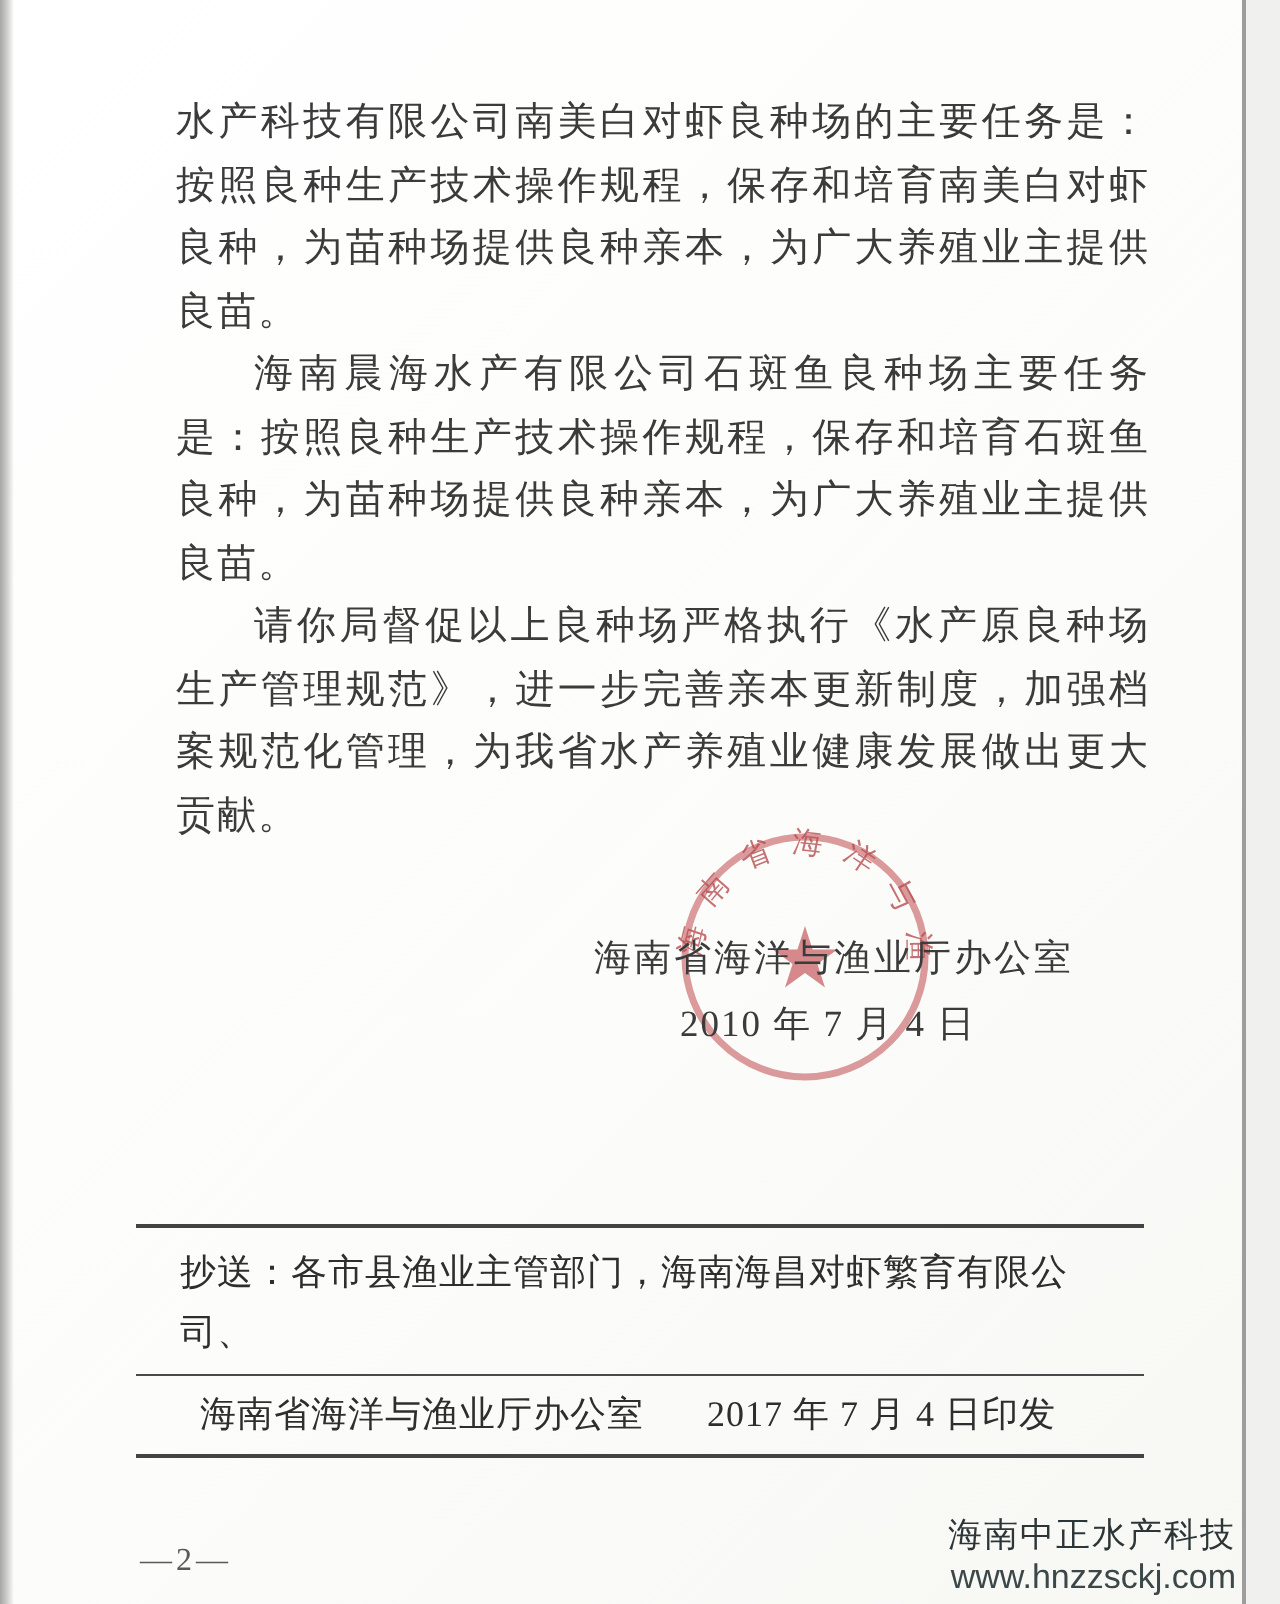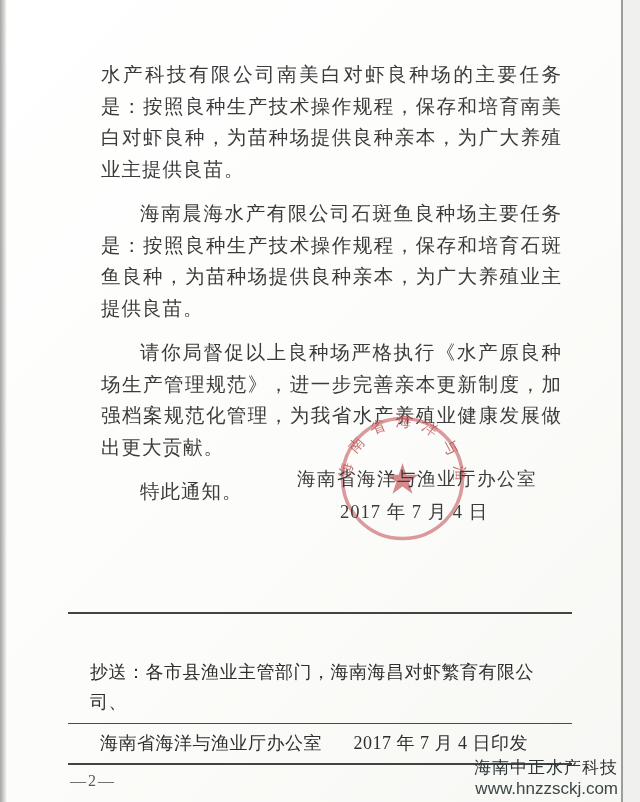--- a/index.html
+++ b/index.html
@@ -21,21 +21,21 @@
     position:absolute;left:621px;top:0;bottom:0;width:2px;background:#9d9d9b;
   }
   .scan-margin-right{
     position:absolute;left:623px;right:0;top:0;bottom:0;background:#f0f0ee;
   }
   .doc-body{
     position:absolute;left:88px;top:46px;width:487px;
     font-size:19.5px;line-height:31.5px;letter-spacing:1px;
     text-align:justify;color:#3b3b3b;
   }
-  .doc-body p{margin:13px;}
+  .doc-body p{margin:0;}
   .doc-body p.indent{text-indent:2em;}
   .issuer-line{
     position:absolute;left:297px;top:466px;
     font-size:18.5px;letter-spacing:1.5px;color:#3b3b3b;white-space:nowrap;
   }
   .issue-date-line{
     position:absolute;left:340px;top:499px;
     font-size:18.5px;letter-spacing:1px;color:#3b3b3b;white-space:nowrap;
   }
   .seal{
@@ -47,21 +47,21 @@
     font-size:19px;letter-spacing:2px;color:#333;white-space:nowrap;
   }
   .cc-box{
     position:absolute;left:68px;top:612px;width:504px;
     border-top:2px solid #434343;border-bottom:2px solid #434343;
     color:#2e2e2e;
   }
   .cc-row-copy{
     border-bottom:1px solid #4a4a4a;
     padding:7px 10px 6px 22px;
-    font-size:18px;line-height:30px;letter-spacing:0.5px;margin-top:36px;
+    font-size:18px;line-height:30px;letter-spacing:0.5px;
   }
   .cc-line2{margin-left:50px;}
   .cc-row-print{
     display:flex;justify-content:space-between;align-items:center;
     padding:6px 44px 7px 32px;
     font-size:18px;line-height:26px;letter-spacing:0.5px;
   }
   .page-number{
     position:absolute;left:70px;top:772px;
     font-size:16px;letter-spacing:2px;color:#5a5a5a;
@@ -79,36 +79,35 @@
 </style>
 </head>
 <body>
 
 <div class="paper">
 
   <div class="doc-body">
     <p>水产科技有限公司南美白对虾良种场的主要任务是：按照良种生产技术操作规程，保存和培育南美白对虾良种，为苗种场提供良种亲本，为广大养殖业主提供良苗。</p>
     <p class="indent">海南晨海水产有限公司石斑鱼良种场主要任务是：按照良种生产技术操作规程，保存和培育石斑鱼良种，为苗种场提供良种亲本，为广大养殖业主提供良苗。</p>
     <p class="indent">请你局督促以上良种场严格执行《水产原良种场生产管理规范》，进一步完善亲本更新制度，加强档案规范化管理，为我省水产养殖业健康发展做出更大贡献。</p>
-    <p class="indent">特此通知。</p>
   </div>
 
   <svg class="seal" viewBox="0 0 135 135" xmlns="http://www.w3.org/2000/svg" xmlns:xlink="http://www.w3.org/1999/xlink">
     <defs>
       <path id="sealArc" d="M 18.6,85.3 A 52,52 0 1 1 116.4,85.3" fill="none"></path>
     </defs>
     <circle cx="67.5" cy="67.5" r="60" fill="none" stroke="#c4595c" stroke-width="3.5" opacity="0.6"></circle>
     <polygon points="67.5,52 71.3,63.7 83.7,63.7 73.7,71.0 77.5,82.8 67.5,75.5 57.5,82.8 61.3,71.0 51.3,63.7 63.7,63.7" fill="#c4595c" opacity="0.7"></polygon>
     <text font-size="15" fill="#b84f52" opacity="0.8" letter-spacing="10" font-family="Liberation Serif, DejaVu Serif, serif">
       <textPath href="#sealArc" xlink:href="#sealArc" startOffset="9%">海南省海洋与渔业厅</textPath>
     </text>
   </svg>
 
   <div class="issuer-line">海南省海洋与渔业厅办公室</div>
-  <div class="issue-date-line">2017 年 7 月 4 日</div>
+  <div class="issue-date-line">2010 年 7 月 4 日</div>
 
 
   <div class="cc-box">
     <div class="cc-row-copy">
       <div>抄送：各市县渔业主管部门，海南海昌对虾繁育有限公司、</div>
     </div>
     <div class="cc-row-print">
       <span>海南省海洋与渔业厅办公室</span>
       <span>2017 年 7 月 4 日印发</span>
     </div>

